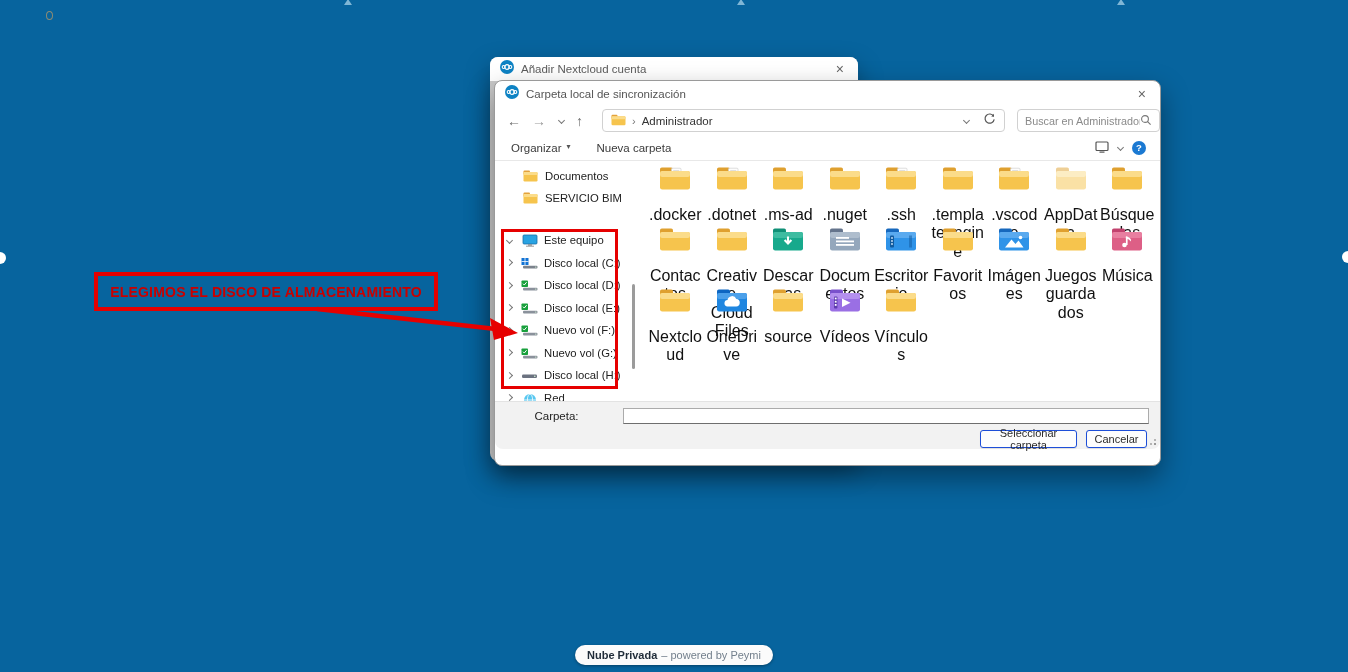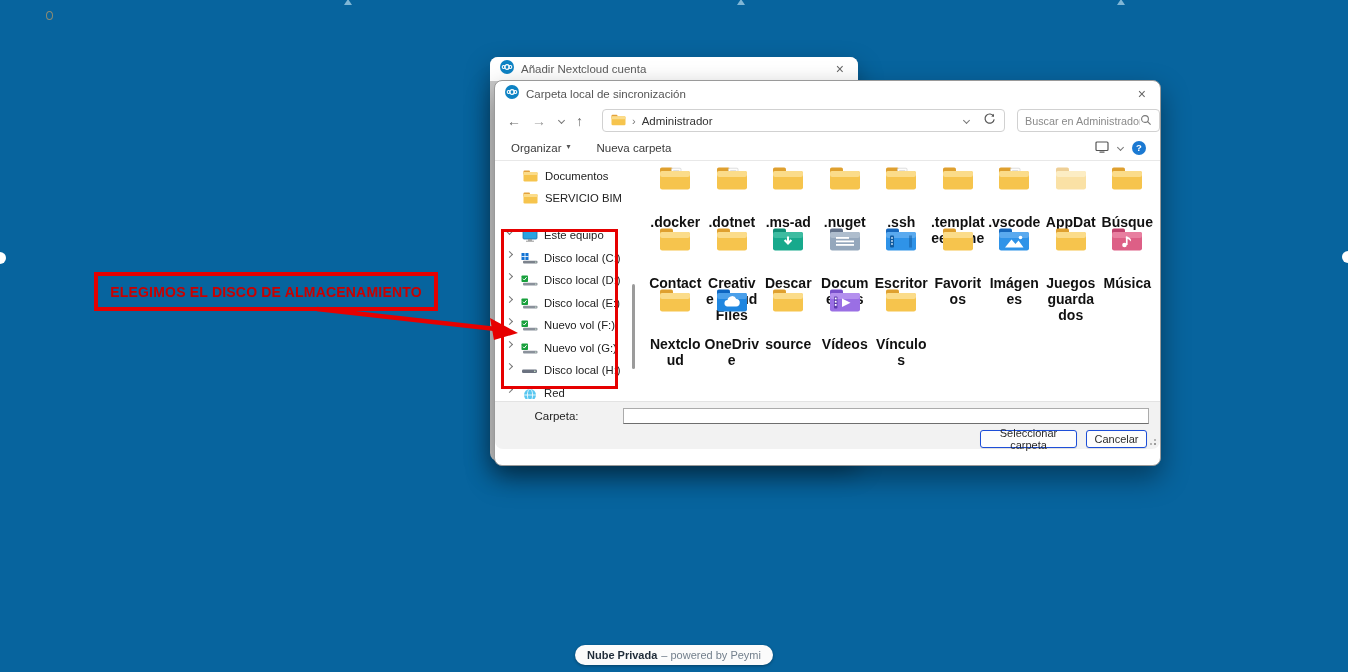--- a/index.html
+++ b/index.html
@@ -43,28 +43,28 @@
   .tb-item { font-size:11.5px; color:#3b3b3b; display:flex; gap:5px; }
   .tb-item + .tb-item { margin-left:26px; }
   .tb-caret { font-size:8px; color:#555; }
   .tb-right { margin-left:auto; display:flex; align-items:center; gap:9px; }
   .help-badge { width:14px; height:14px; border-radius:50%; background:#1b79d2; color:#fff; font-size:9.5px; font-weight:bold; display:flex; align-items:center; justify-content:center; }
 
   .sidebar { position:absolute; left:0; top:80px; width:150px; height:240px; overflow:hidden; padding-top:4px; }
   .side-row { height:22px; display:flex; align-items:center; padding-left:28px; font-size:11.3px; color:#222; }
   .side-row .icon-slot { margin-right:7px; display:flex; }
   .side-sep { height:20px; }
-  .tree-row { height:22.5px; display:flex; padding-left:12px; font-size:11.3px; color:#222; }
+  .tree-row { height:22.5px; display:flex; align-items:center; padding-left:12px; font-size:11.3px; color:#222; }
   .tree-chev { width:14px; display:flex; }
   .tree-row .icon-slot { margin-right:6px; display:flex; width:17px; justify-content:center; }
   .side-scrollthumb { position:absolute; left:137px; top:203px; width:3px; height:85px; background:#9b9b9b; border-radius:2px; }
 
   .file-grid { position:absolute; left:152px; top:84px; width:512px; display:grid; grid-template-columns:repeat(9,56.5px); grid-auto-rows:61px; }
   .file-item { display:flex; flex-direction:column; align-items:center; }
-  .file-item .flabel { margin-top:18px; font-size:14px; line-height:1.15; color:#111; text-align:center; max-width:55px; overflow-wrap:anywhere;font-weight:bold; }
+  .file-item .flabel { margin-top:10px; font-size:16px; line-height:1.15; color:#111; text-align:center; max-width:55px; overflow-wrap:anywhere; }
 
   .footer { position:absolute; left:0; top:320px; right:0; height:48px; background:#f2f2f2; border-top:1px solid #e3e3e3; border-radius:0 0 8px 8px; }
   .folder-label { position:absolute; left:0; top:8px; width:123px; text-align:center; font-size:11.5px; color:#222; }
   .folder-input { position:absolute; left:128px; right:11px; top:6px; height:16px; border:1px solid #ababab; border-bottom-color:#6e6e6e; background:#fff; font-size:11px; font-family:inherit; padding:0 4px; outline:none; }
   .btn { position:absolute; top:28px; height:18px; background:#fdfdfd; border:1px solid #1d4ed8; border-radius:3px; font-size:11px; color:#2b2b2b; font-family:inherit; display:flex; align-items:center; justify-content:center; box-shadow:0 .5px 1px rgba(0,0,0,.08); }
   .btn-select { right:83px; width:97px; }
   .btn-cancel { right:13px; width:61px; }
   .grip { position:absolute; right:4px; bottom:4px; width:2px; height:2px; background:#9a9a9a; box-shadow:0 -4px 0 #b5b5b5, -4px 0 0 #b5b5b5; }
 
   

